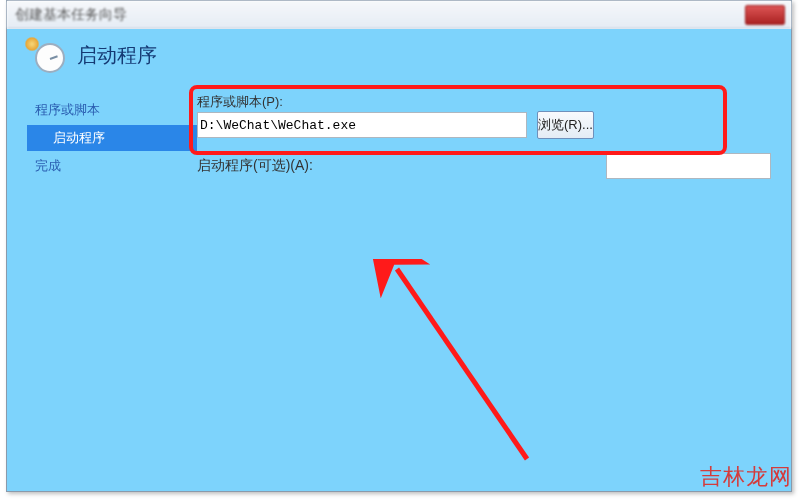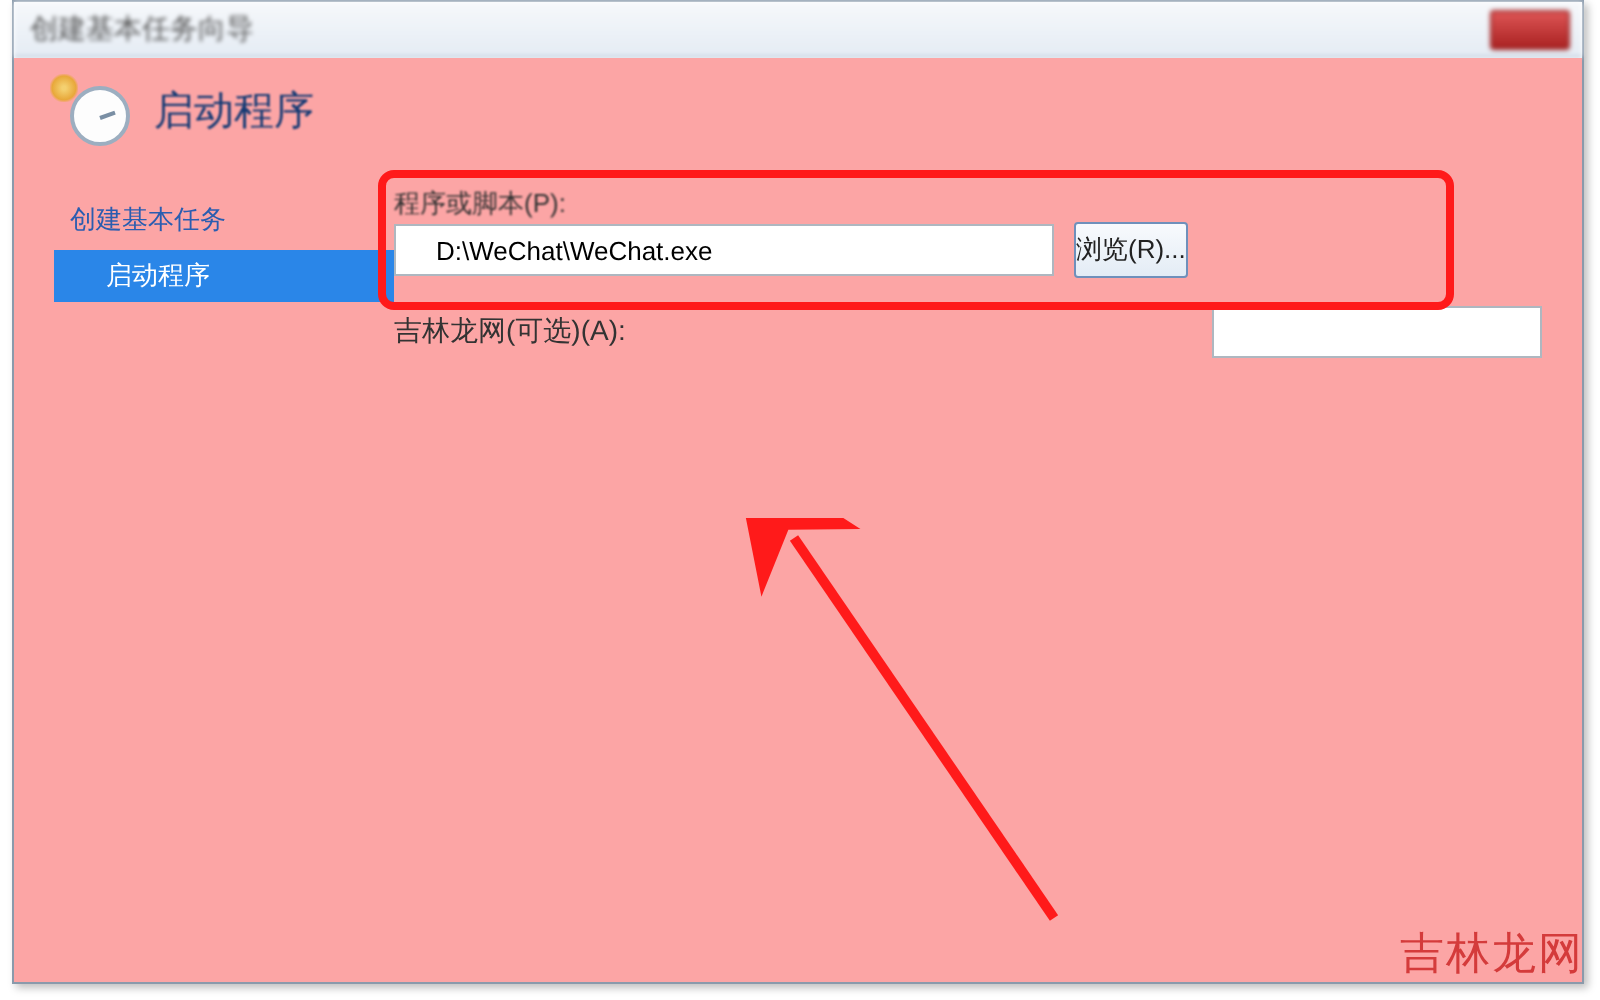--- a/index.html
+++ b/index.html
@@ -45,21 +45,21 @@
       background: linear-gradient(to bottom, #d55, #a22);
       border: 1px solid #922;
       border-radius: 2px;
       filter: blur(0.5px);
     }
     .content {
       position: absolute;
       left: 0; right: 0;
       top: 28px;
       bottom: 0;
-      background: #fca5a5;
+      background: #7dd3fc;
     }
     .header-row {
       display: flex;
       align-items: center;
       padding: 8px 18px 18px 18px;
       gap: 12px;
     }
     .header-icon {
       width: 40px;
       height: 36px;
@@ -135,22 +135,22 @@
     .field-label {
       width: 140px;
       color: #333;
       font-size: 14px;
       filter: blur(0.3px);
     }
     .text-input {
       border: 1px solid #aeb7c0;
       background: #fff;
       height: 26px;
-      padding: 2px 20px;
-      font-family: Liberation Sans, sans-serif;
+      padding: 2px 2px;
+      font-family: Liberation Mono, monospace;
       font-size: 13px;
     }
     .text-input.big {
       width: 330px;
     }
     .text-input.small {
       width: 165px;
     }
     .browse-btn {
       height: 28px;
@@ -218,39 +218,40 @@
       <div class="header-icon">
         <div class="spark"></div>
         <div class="clock-face"></div>
       </div>
       <div class="header-title">启动程序</div>
     </div>
 
     <div class="body-cols">
 
       <div class="sidebar">
-        <div class="sidebar-item">创建基本任务</div>
+        <div class="sidebar-item">程序或脚本</div>
         <div class="sidebar-item indent selected">启动程序</div>
+        <div class="sidebar-item">完成</div>
       </div>
 
       <div class="main">
 
         <div class="section-program-script">
           <div class="highlight-box"></div>
 
           <span class="label-only-top">程序或脚本(P):</span>
 
           <div class="field-row">
             <input class="text-input big" type="text" value="D:\WeChat\WeChat.exe" style="">
             <button class="browse-btn">浏览(R)...</button>
           </div>
         </div>
 
         <div class="field-row offset">
-          <span class="field-label">吉林龙网(可选)(A):</span>
+          <span class="field-label">启动程序(可选)(A):</span>
           <div style="flex:1"></div>
           <input class="text-input small" type="text" value="" style="">
         </div>
 
 
       </div>
     </div>
 
     <svg class="arrow-svg" width="220" height="220">
       <defs>

